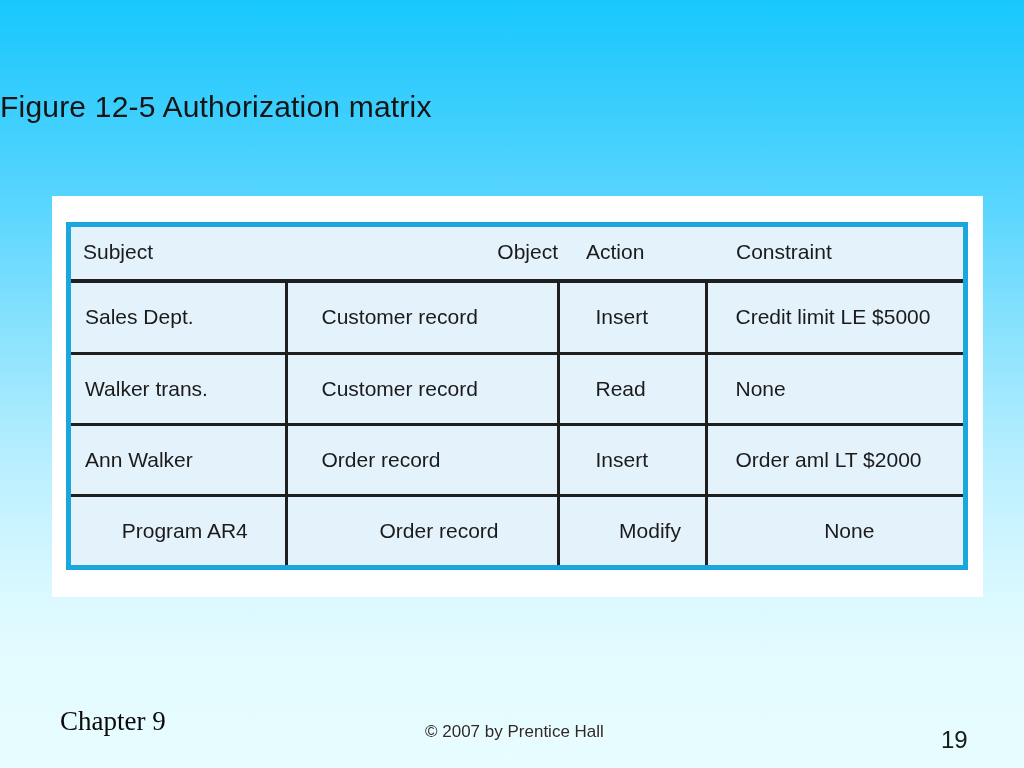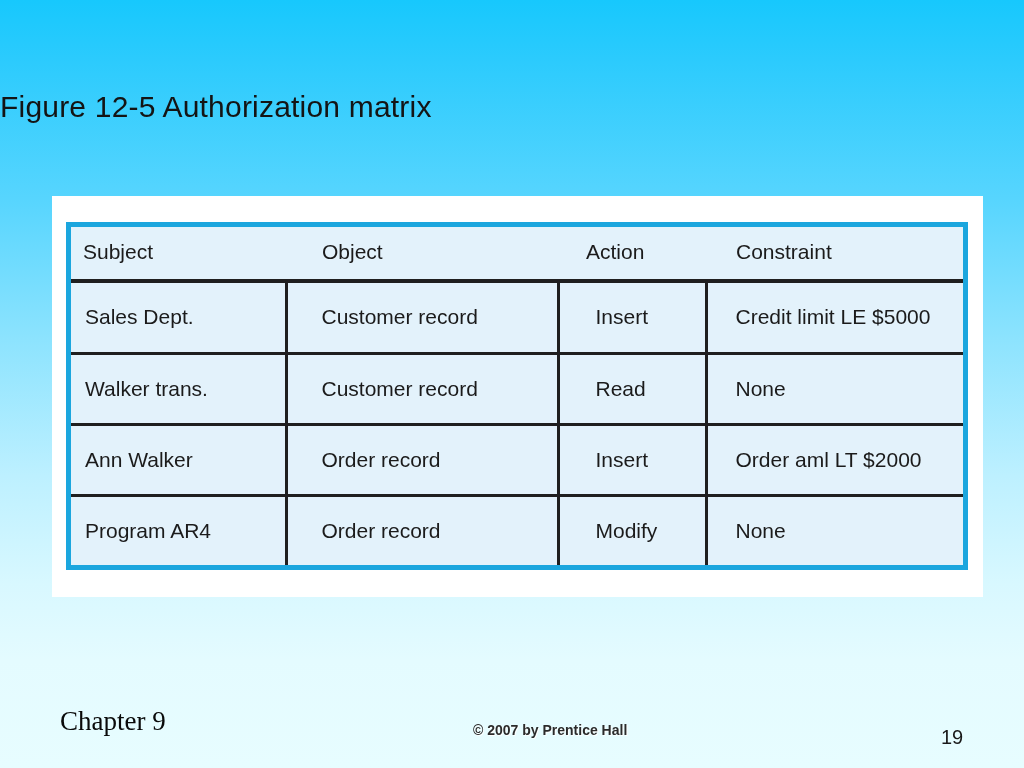--- a/index.html
+++ b/index.html
@@ -91,66 +91,66 @@
     white-space: nowrap;
   }
 
   
   table.matrix thead th {
     height: 50px;
     border-bottom: 4px solid #1f1f1f;
     padding-bottom: 2px;
   }
   table.matrix thead th.h-subject    { padding-left: 12px; }
-  table.matrix thead th.h-object     { padding-left: 36px; }
+  table.matrix thead th.h-object     { padding-left: 36px; text-align: right; }
   table.matrix thead th.h-action     { padding-left: 28px; }
   table.matrix thead th.h-constraint { padding-left: 30px; }
 
   
   table.matrix tbody td {
     border-left: 3px solid #1f1f1f;
     border-bottom: 3px solid #1f1f1f;
   }
   table.matrix tbody td:first-child {
     border-left: none;
   }
   table.matrix tbody tr:last-child td {
     border-bottom: none;
+    text-align: center;
   }
   table.matrix tbody td.cell-subject    { }
   table.matrix tbody td.cell-object     { padding-left: 34px; }
   table.matrix tbody td.cell-action     { padding-left: 36px; }
   table.matrix tbody td.cell-constraint { padding-left: 28px; }
 
   
   #footer-chapter {
     position: absolute;
     left: 60px;
     top: 706px;
     font-family: "Liberation Serif", serif;
     font-size: 27px;
     color: #0a0a0a;
     white-space: nowrap;
   }
   #footer-copyright {
     position: absolute;
     left: 425px;
     top: 722px;
-    font-size: 14px;
-    font-weight: bold;
+    font-size: 17px;
+    font-weight: normal;
     color: #2b2b2b;
     text-shadow: 1px 1px 0 rgba(255,255,255,0.9);
     white-space: nowrap;
-    margin-left: 48px;
   }
   #footer-pagenum {
     position: absolute;
     left: 941px;
     top: 726px;
-    font-size: 20px;
+    font-size: 24px;
     color: #1a1a1a;
     white-space: nowrap;
   }
 </style>
 </head>
 <body>
 
 <div id="slide">
 
   <div id="slide-title">Figure 12-5 Authorization matrix</div>

